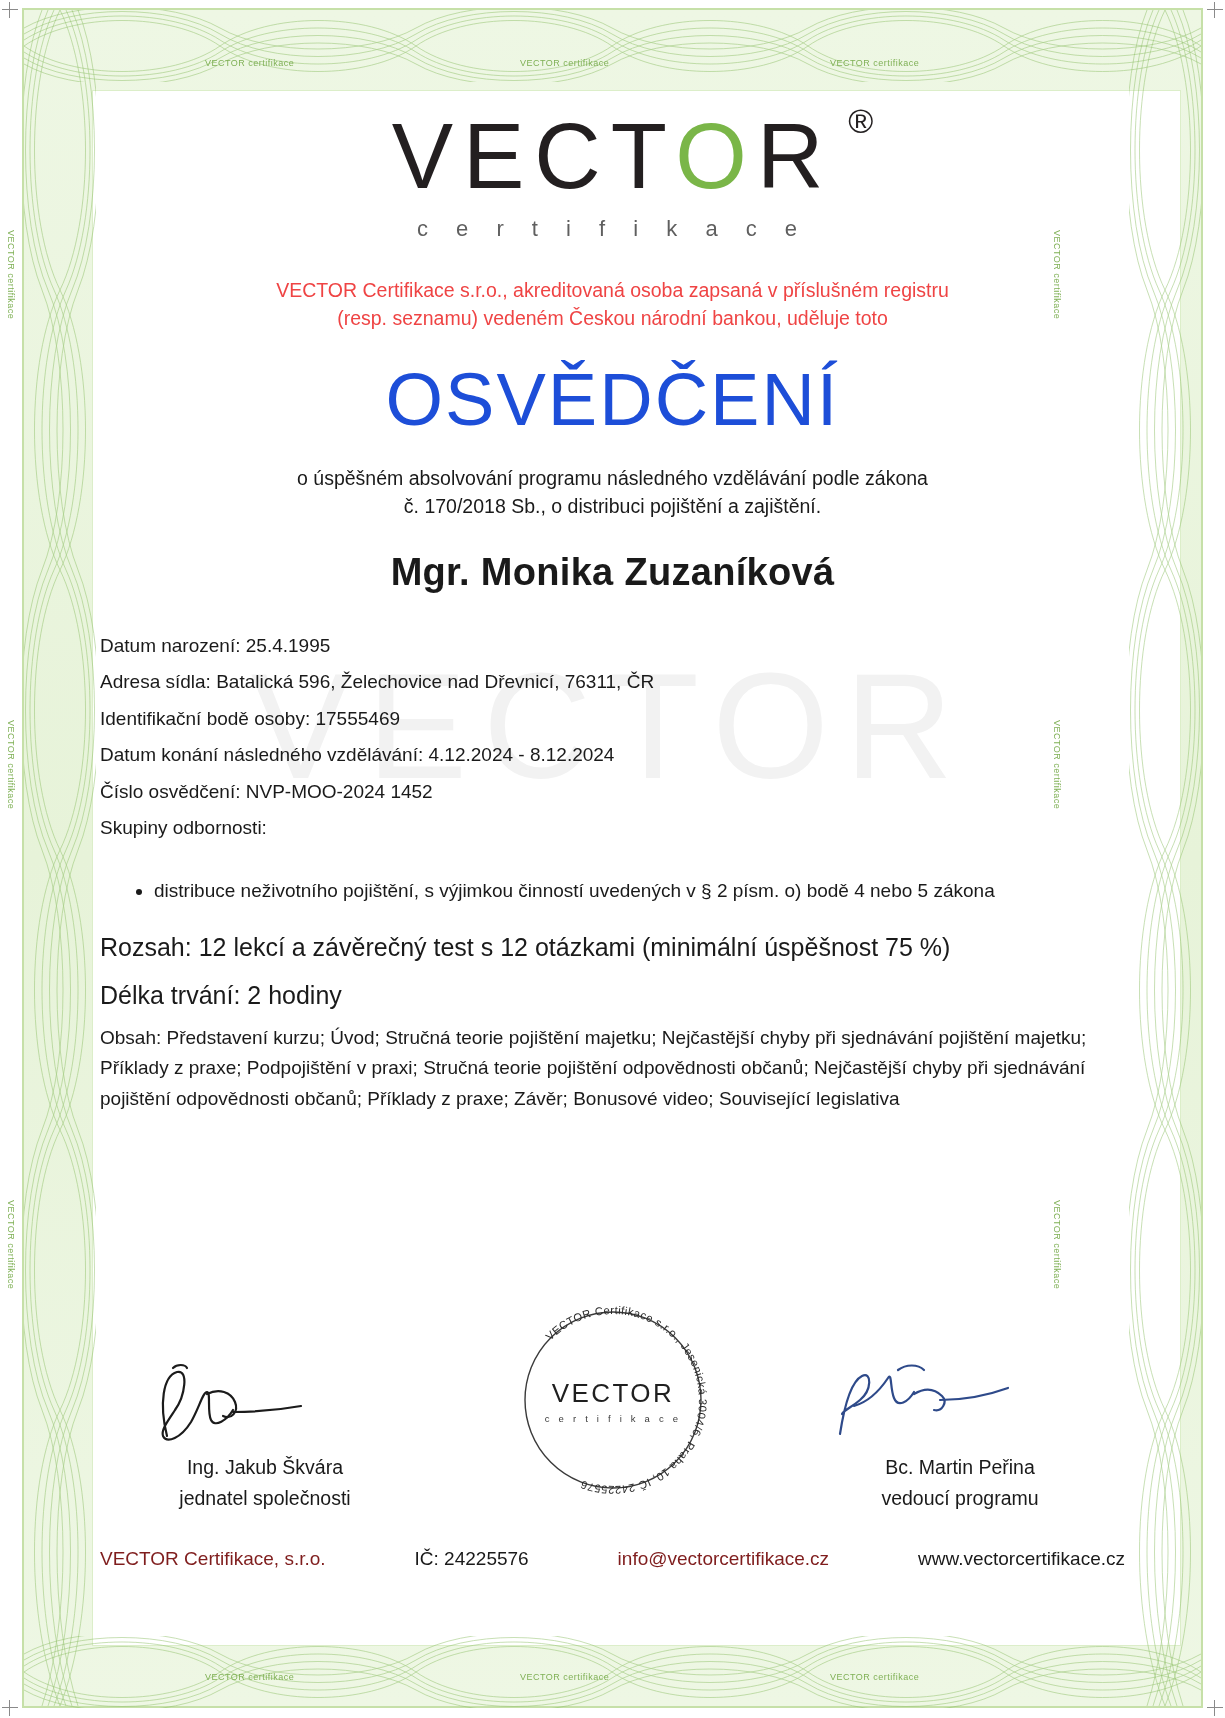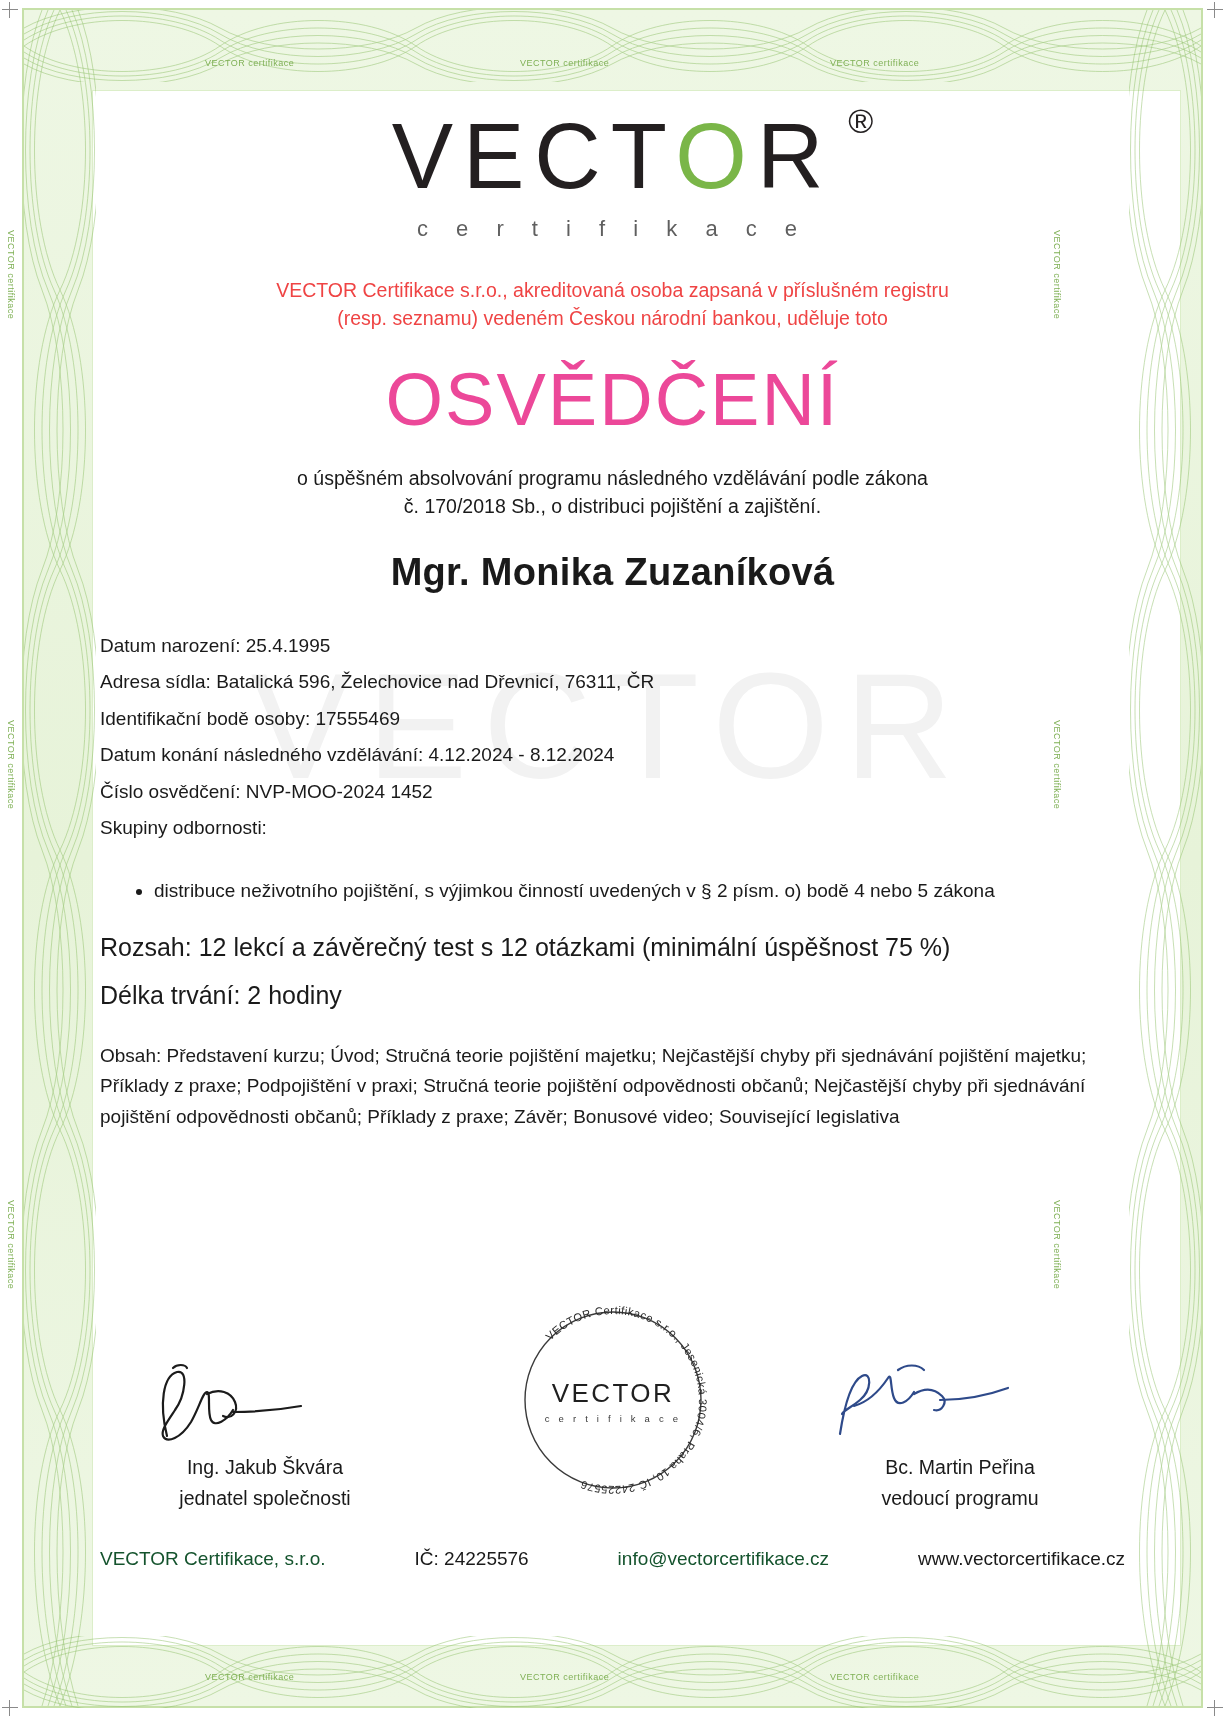--- a/index.html
+++ b/index.html
@@ -145,21 +145,21 @@
     font-size: 19.5px;
     line-height: 1.45;
     color: #ef4444;
   }
 
   .title {
     margin-top: 28px;
     text-align: center;
     font-size: 74px;
     letter-spacing: 2px;
-    color: #ec4899;
+    color: #1d4ed8;
     font-weight: 400;
     line-height: 1.05;
   }
 
   .subtitle {
     margin-top: 26px;
     text-align: center;
     font-size: 19.5px;
     line-height: 1.45;
   }
@@ -187,21 +187,21 @@
     line-height: 1.9;
   }
   .bullets li { margin-bottom: 2px; }
 
   .details2 {
     margin-top: 14px;
     font-size: 25px;
     line-height: 1.92;
   }
   .content-block {
-    margin-top: 22px;
+    margin-top: 4px;
     font-size: 19px;
     line-height: 1.62;
   }
 
   
   .sign-area {
     position: absolute;
     left: 100px;
     top: 1290px;
     width: 1025px;
@@ -238,21 +238,21 @@
     position: absolute;
     left: 100px;
     top: 1548px;
     width: 1025px;
     display: flex;
     justify-content: space-between;
     align-items: center;
     font-size: 19px;
     z-index: 3;
   }
-  .footer .green { color: #14532d; }
+  .footer .green { color: #7f1d1d; }
   .footer .dark  { color: #1a1a1a; }
 </style>
 </head>
 <body>
 
 <div class="page">
 
   <div class="crop-mark cm-tl"></div>
   <div class="crop-mark cm-tr"></div>
   <div class="crop-mark cm-bl"></div>

